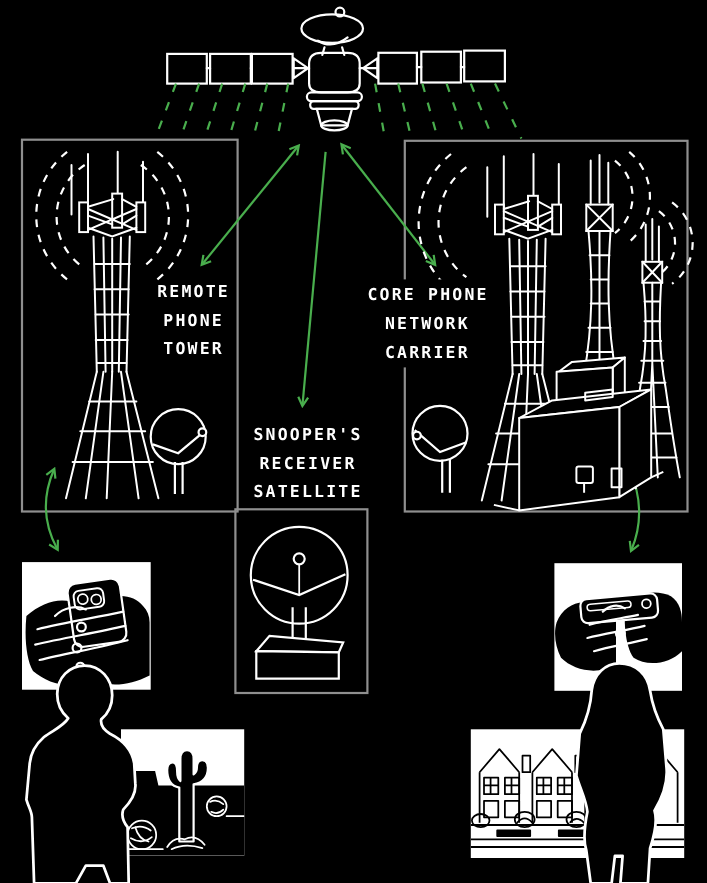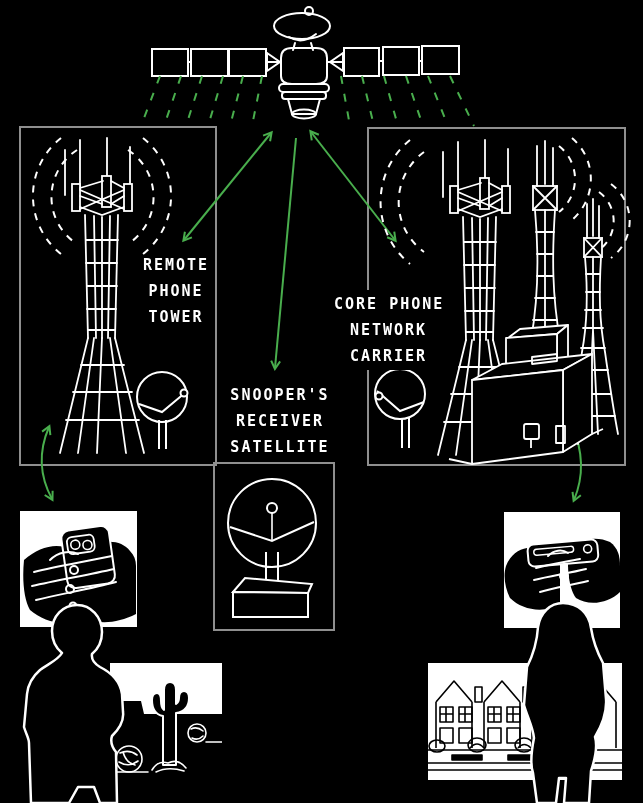--- a/index.html
+++ b/index.html
@@ -4,21 +4,21 @@
 <style>
   html,body{margin:0;padding:0;background:#000;}
   #stage{position:relative;width:643px;height:803px;background:#000;overflow:hidden;
          font-family:"DejaVu Sans Mono","Liberation Mono",monospace;}
   .box{position:absolute;border:2px solid #8f8f8f;z-index:1;}
   .whitebox{position:absolute;background:#fff;z-index:1;}
   #art{position:absolute;left:0;top:0;z-index:5;pointer-events:none;}
   .label{position:absolute;z-index:10;color:#fff;font-weight:bold;font-size:15px;
          letter-spacing:2px;line-height:26px;text-align:center;white-space:nowrap;}
   .label span{display:block;padding-left:16px;}
-  #label-core{background:#000;padding:1px 0;margin-top:36px;}
+  #label-core{background:#000;padding:1px 0;}
 </style>
 </head>
 <body>
 
 <div id="stage">
 
   <div class="box" style="left:19px;top:126px;width:194px;height:336px;"></div>
   <div class="box" style="left:367px;top:127px;width:255px;height:335px;"></div>
   <div class="box" style="left:213px;top:462px;width:118px;height:165px;"></div>
   <div class="whitebox" style="left:20px;top:511px;width:117px;height:116px;"></div>

